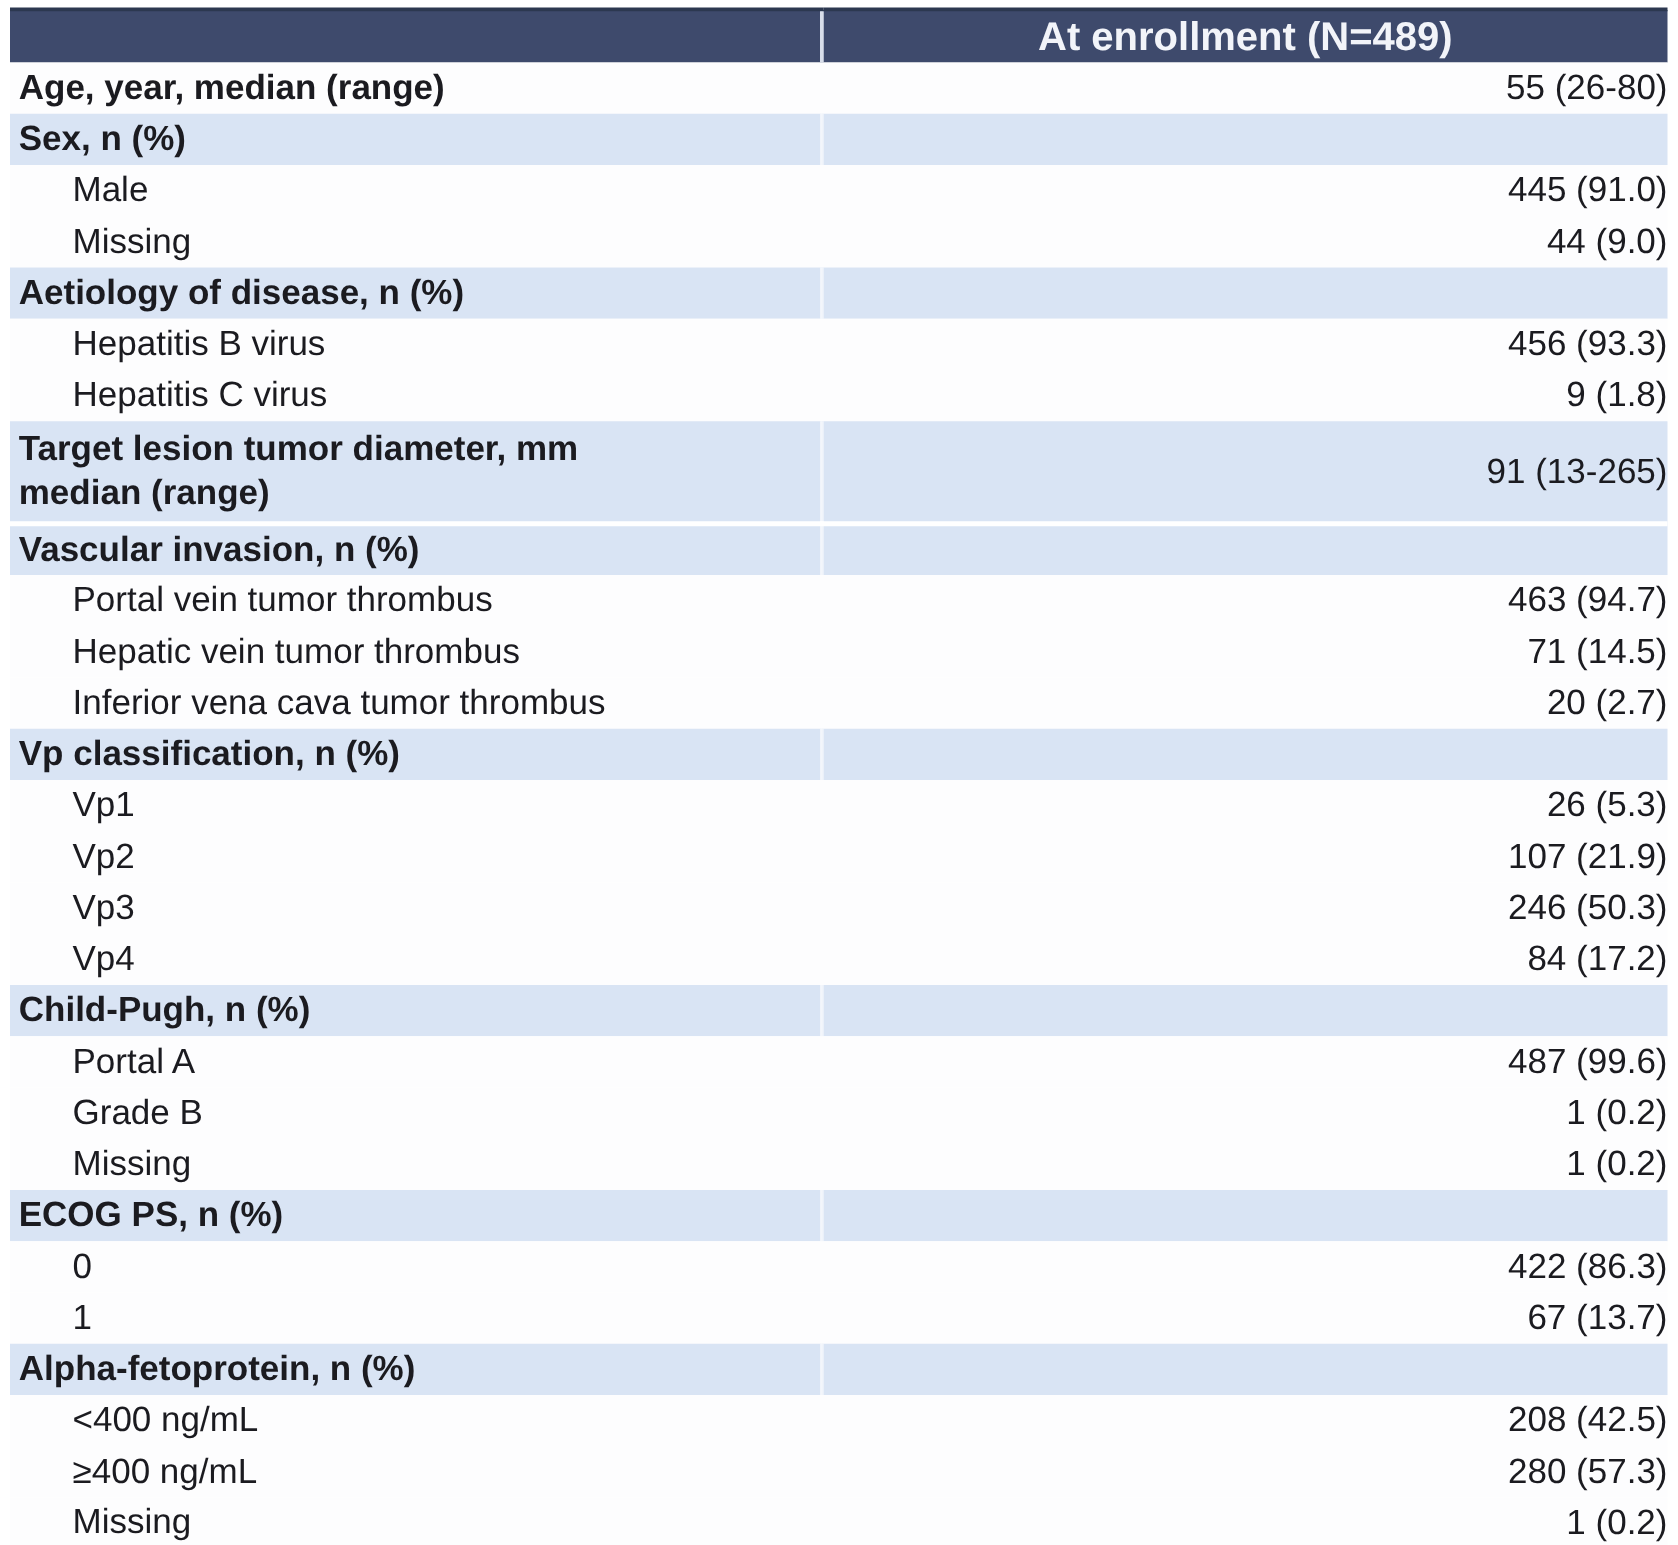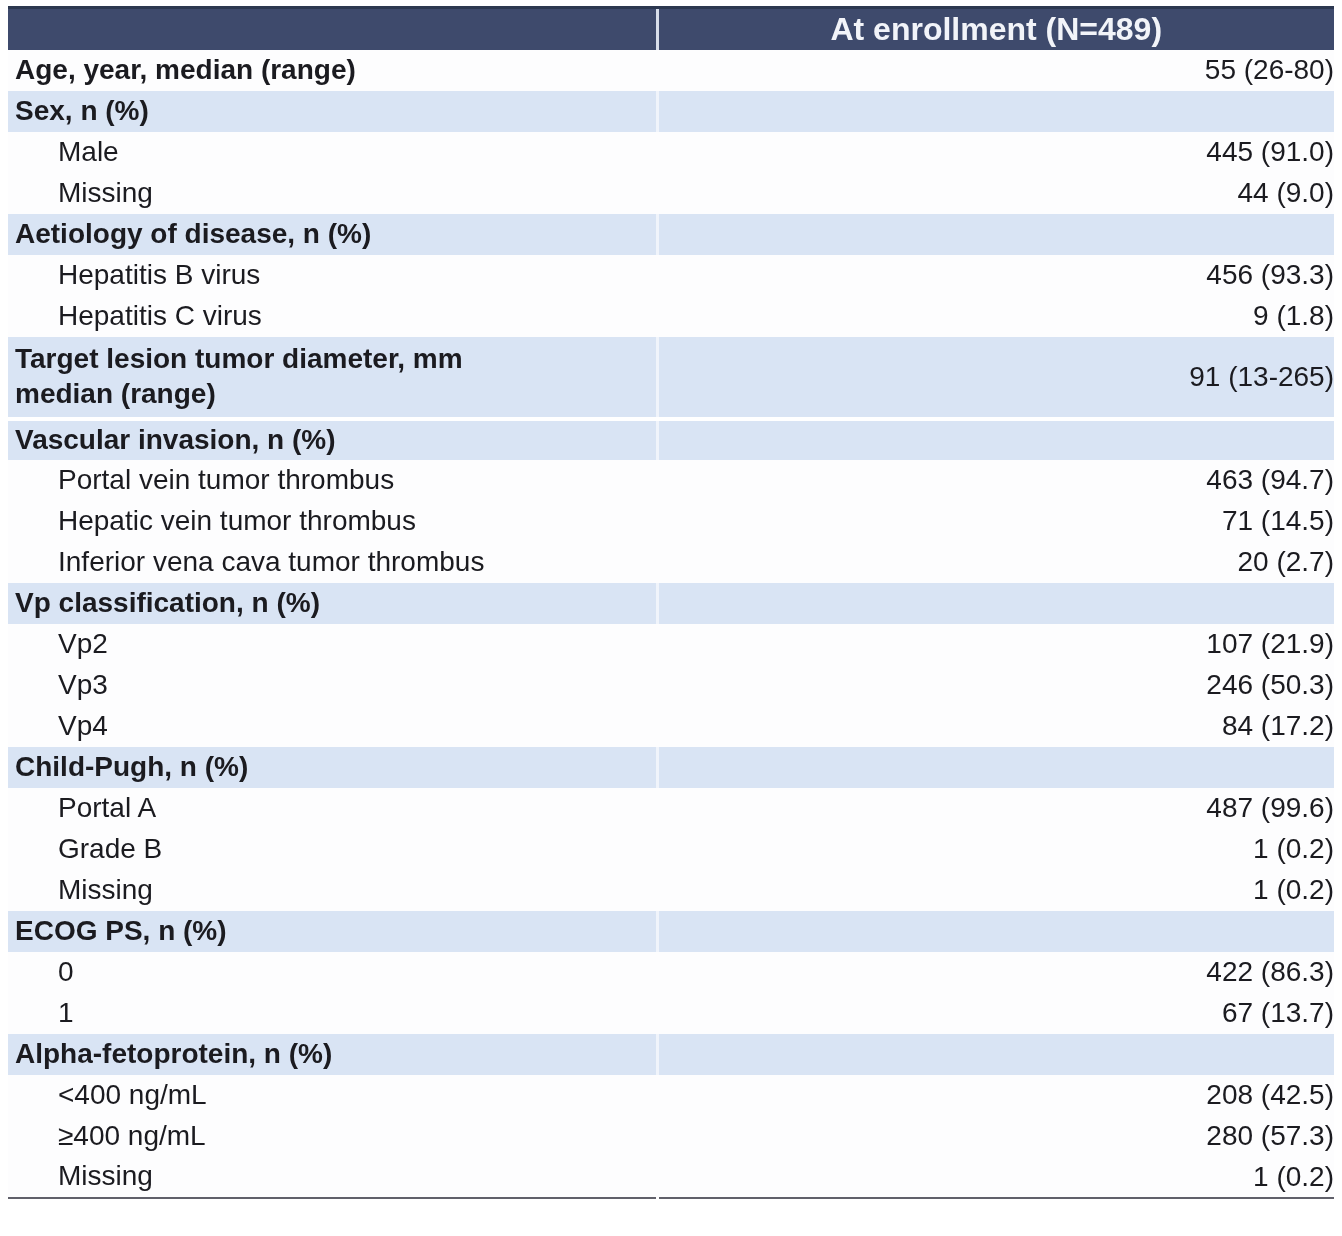--- a/index.html
+++ b/index.html
@@ -134,20 +134,24 @@
         </tr>
         <tr class="item">
           <td class="label-cell">Inferior vena cava tumor thrombus</td>
           <td class="value-cell">20 (2.7)</td>
         </tr>
         <tr class="section">
           <td class="label-cell">Vp classification, n (%)</td>
           <td class="value-cell"></td>
         </tr>
         <tr class="item">
+          <td class="label-cell">Vp1</td>
+          <td class="value-cell">26 (5.3)</td>
+        </tr>
+        <tr class="item">
           <td class="label-cell">Vp2</td>
           <td class="value-cell">107 (21.9)</td>
         </tr>
         <tr class="item">
           <td class="label-cell">Vp3</td>
           <td class="value-cell">246 (50.3)</td>
         </tr>
         <tr class="item">
           <td class="label-cell">Vp4</td>
           <td class="value-cell">84 (17.2)</td>

